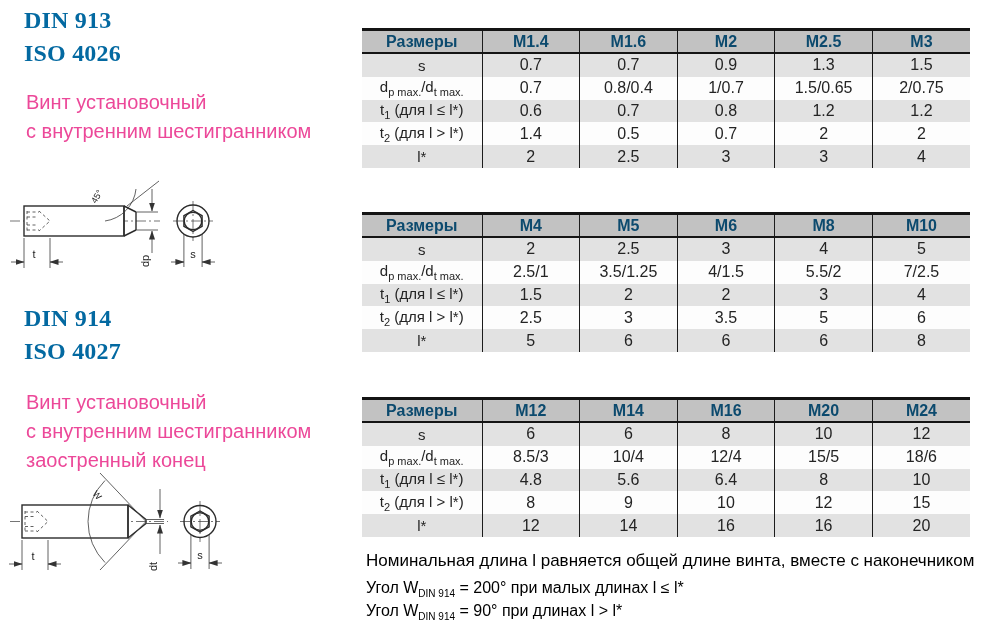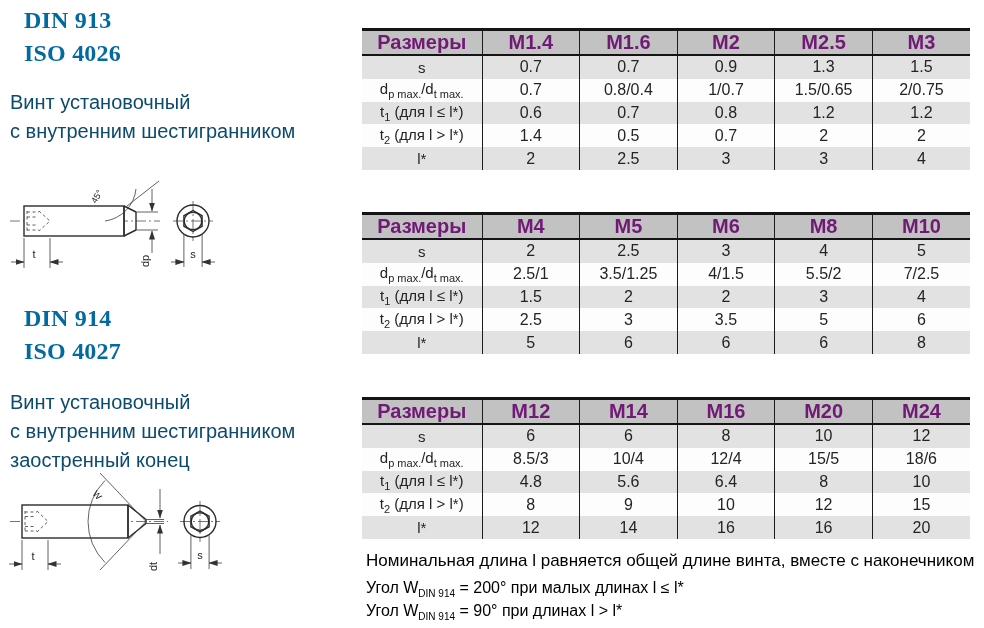--- a/index.html
+++ b/index.html
@@ -7,21 +7,21 @@
     width:984px;height:628px;background:#ffffff;
     font-family:"Liberation Sans","DejaVu Sans",sans-serif;
     color:#1f1f1f;overflow:hidden;
   }
   .page{position:relative;width:984px;height:628px;background:var(--bg,#fff);}
 
   
   .std-block{position:absolute;left:24px;font-size:24px;font-weight:700;line-height:33px;letter-spacing:0.2px;color:#0369a1;font-family:Liberation Serif, serif;}
   #blk1{top:4px;}
   #blk2{top:302px;}
-  .desc-block{position:absolute;left:10px;font-size:20px;line-height:29px;color:#0c4a6e;}
+  .desc-block{position:absolute;left:26px;font-size:20px;line-height:29px;color:#ec4899;}
   #desc1{top:88px;}
   #desc2{top:388px;}
 
   
   .drawing{position:absolute;left:8px;}
   #svg1{top:176px;}
   #svg2{top:468px;}
   .ol{stroke:#2b2b2b;stroke-width:1.4;fill:none;}
   .olf{stroke:#2b2b2b;stroke-width:1.4;fill:#ffffff;}
   .thin{stroke:#3a3a3a;stroke-width:0.8;fill:none;}
@@ -37,21 +37,21 @@
     border-collapse:collapse;table-layout:fixed;
     text-align:center;font-size:16px;color:#242424;
   }
   #table0{top:28px;} #table1{top:212px;} #table2{top:397px;}
   .dim-table th,.dim-table td{border-right:1.5px solid #1c1c1c;padding:0;}
   .dim-table th:last-child,.dim-table td:last-child{border-right:none;}
   .dim-table thead th{
     background:var(--header-bg,#c2c2c2);
     border-top:3px solid var(--line,#141414);
     border-bottom:2.5px solid var(--line,#141414);
-    height:21px;font-size:20px;font-weight:700;color:#701a75;
+    height:21px;font-size:16px;font-weight:700;color:#0c4a6e;
   }
   .dim-table tbody td{height:22.8px;}
   .dim-table tbody tr:nth-child(odd){background:var(--row-alt,#e2e2e2);}
   .dim-table tbody tr:nth-child(even){background:var(--row,#fdfdfd);}
   .dim-table td.lbl{font-size:15px;}
   .dim-table sub{font-size:11px;}
 
   
   .footnote{position:absolute;left:366px;color:#000000;}
   #fn1{top:551px;font-size:17px;}

